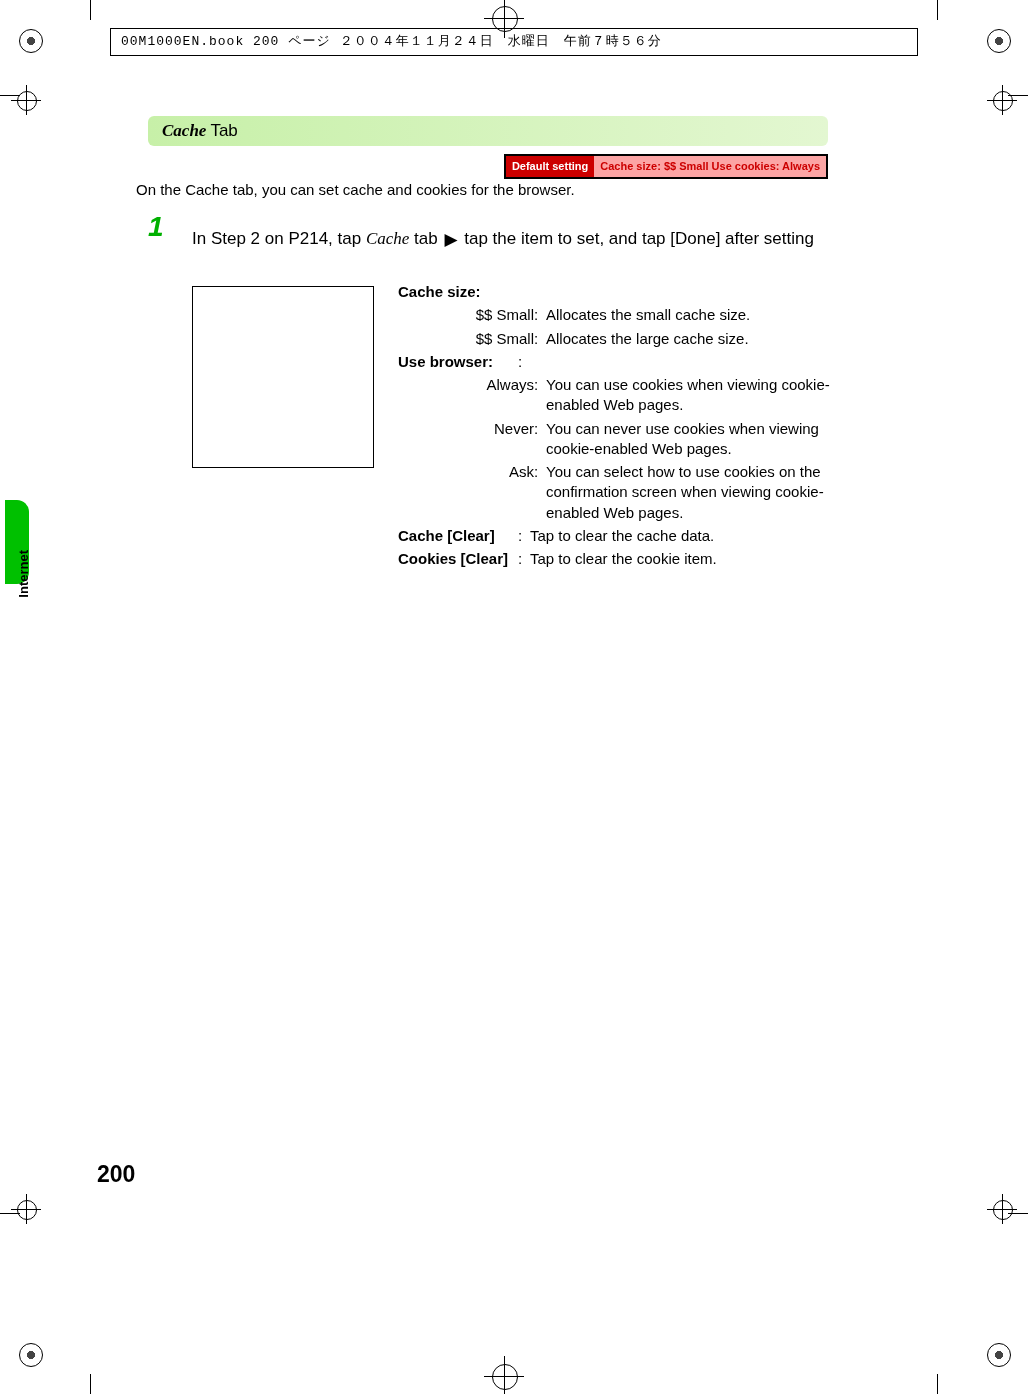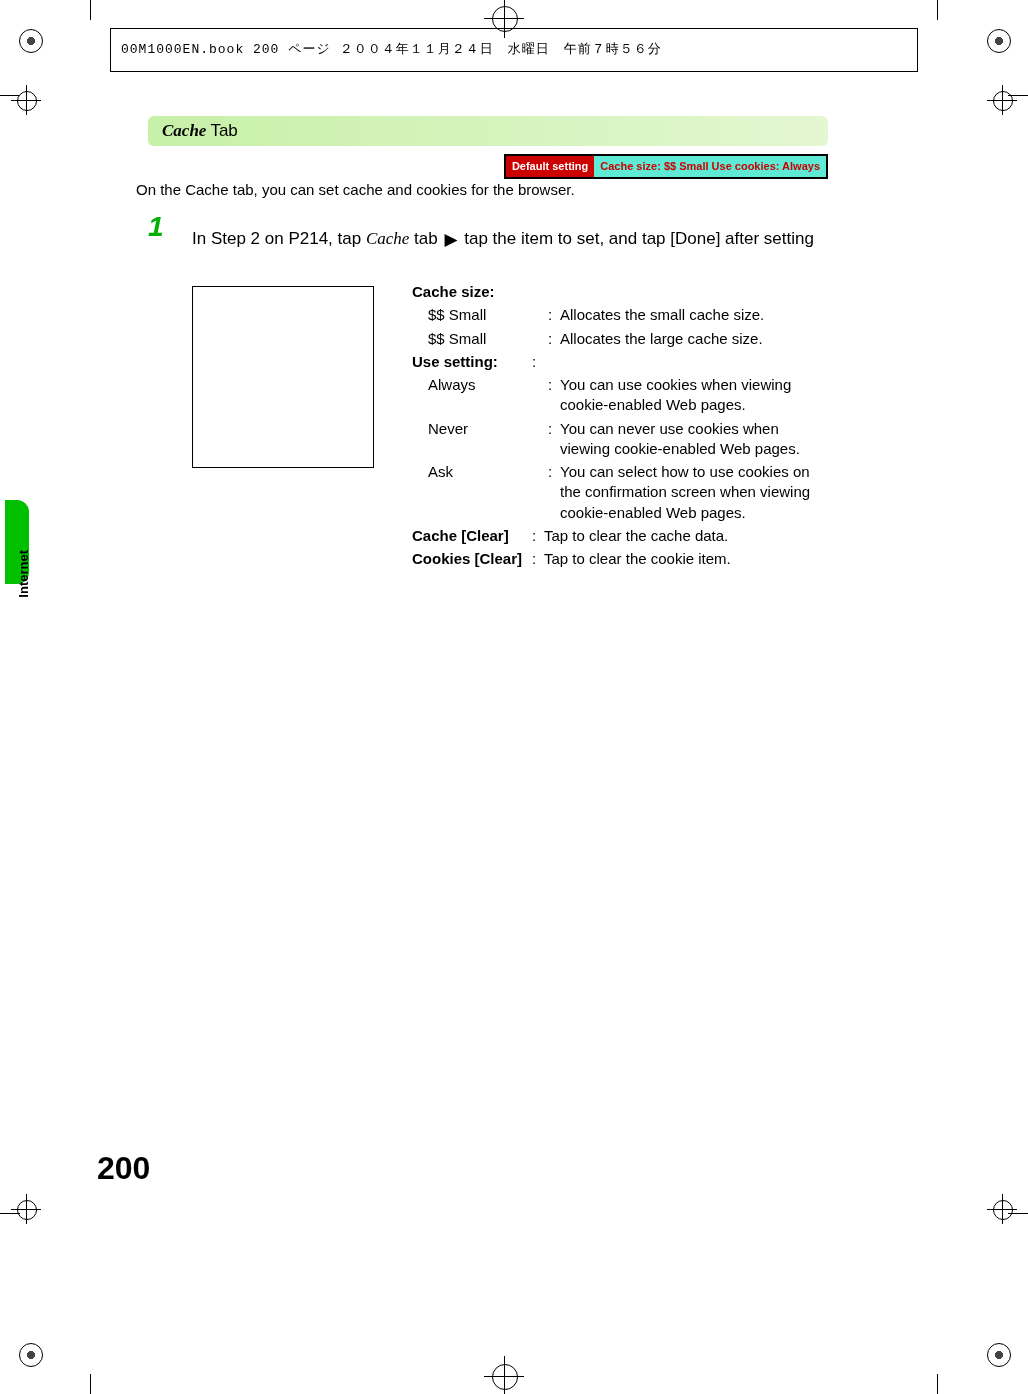--- a/index.html
+++ b/index.html
@@ -3,50 +3,50 @@
 <meta charset="utf-8">
 <style>
   html,body{margin:0;padding:0;background:#fff;color:#000;font-family:Helvetica,Arial,sans-serif;font-size:15px;line-height:1.35;}
   .page{position:relative;width:1028px;height:1394px;margin:0 auto;}
   
   .reg{position:absolute;width:32px;height:32px;}
   .reg::before,.reg::after{content:"";position:absolute;background:#000;}
   .reg-circle{position:absolute;border:1px solid #000;border-radius:50%;width:22px;height:22px;left:5px;top:5px;background:radial-gradient(circle,#444 0 4px,transparent 4px);}
   .crop{position:absolute;background:#000;}
   
-  .print-header{position:absolute;left:110px;top:28px;right:110px;border:1px solid #000;padding:12px 10px;font-size:13px;font-family:"MS Mincho","Courier New",monospace;letter-spacing:1px;}
+  .print-header{position:absolute;left:110px;top:28px;right:110px;border:1px solid #000;padding:4px 10px;font-size:13px;font-family:"MS Mincho","Courier New",monospace;letter-spacing:1px;}
   
   .section-banner{position:absolute;left:148px;top:116px;width:680px;height:30px;background:linear-gradient(to right,#c7f0a8,#e3f7d1);border-radius:6px;display:flex;align-items:center;padding-left:14px;box-sizing:border-box;}
   .section-banner .caption-italic{font-style:italic;font-weight:bold;font-size:17px;margin-right:4px;font-family:"Times New Roman",serif;}
   .section-banner .caption-rest{font-weight:normal;font-size:17px;}
   
   .default-box{position:absolute;right:200px;top:154px;border:2px solid #000000;display:flex;font-size:11px;font-weight:bold;}
   .default-box .lbl{background:#c00;color:#fff;padding:3px 6px;}
-  .default-box .val{background:#5eead4;color:#c00;padding:3px 6px;}
+  .default-box .val{background:#fca5a5;color:#c00;padding:3px 6px;}
   .intro{position:absolute;left:136px;top:180px;font-size:15px;}
   .step-block{position:absolute;left:148px;top:208px;right:200px;}
   .step-num{position:absolute;left:0;top:0;font-size:28px;font-weight:bold;font-style:italic;color:#00b000;font-family:Arial,Helvetica,sans-serif;}
   .step-text{margin-left:44px;font-size:17px;font-weight:normal;margin-top:20px;}
   .step-text .tab-italic{font-style:italic;font-family:"Times New Roman",serif;}
   .step-text .arrow{display:inline-block;transform:translateY(1px);margin:0 2px;}
   
   .shot{position:absolute;left:192px;top:286px;width:180px;height:180px;border:1px solid #000;background:#fff;}
   
   .defs{position:absolute;left:398px;top:282px;width:432px;font-size:15px;}
-  .def-row{display:flex;margin-bottom:3px;margin-left:14px;}
+  .def-row{display:flex;margin-bottom:3px;}
   .def-term{width:120px;flex-shrink:0;}
   .def-term.strong{font-weight:bold;}
-  .def-term.sub{padding-left:16px;}
+  .def-term.sub{padding-left:16px;text-align:right;}
   .def-colon{width:12px;flex-shrink:0;}
   .def-desc{flex:1;}
   
   .side-tab{position:absolute;left:5px;top:500px;width:24px;height:84px;background:#00c000;border-radius:0 12px 12px 0;}
   .side-tab-text{position:absolute;left:15px;top:550px;writing-mode:vertical-rl;transform:rotate(180deg);font-weight:bold;font-size:13px;}
   
-  .page-number{position:absolute;left:97px;bottom:204px;font-size:32px;font-weight:bold;}
+  .page-number{position:absolute;left:97px;bottom:204px;font-size:23px;font-weight:bold;}
 </style>
 </head>
 <body>
 
 <div class="page">
 
   <div class="reg" style="left:14px;top:24px">
       <div class="reg-circle"></div>
     </div>
   <div class="reg" style="right:14px;top:24px">
@@ -132,21 +132,21 @@
         <div class="def-term sub">$$ Small</div>
         <div class="def-colon">:</div>
         <div class="def-desc">Allocates the small cache size.</div>
       </div>
       <div class="def-row">
         <div class="def-term sub">$$ Small</div>
         <div class="def-colon">:</div>
         <div class="def-desc">Allocates the large cache size.</div>
       </div>
       <div class="def-row">
-        <div class="def-term strong">Use setting:</div>
+        <div class="def-term strong">Use browser:</div>
         <div class="def-colon">:</div>
         <div class="def-desc"></div>
       </div>
       <div class="def-row">
         <div class="def-term sub">Always</div>
         <div class="def-colon">:</div>
         <div class="def-desc">You can use cookies when viewing cookie-enabled Web pages.</div>
       </div>
       <div class="def-row">
         <div class="def-term sub">Never</div>

